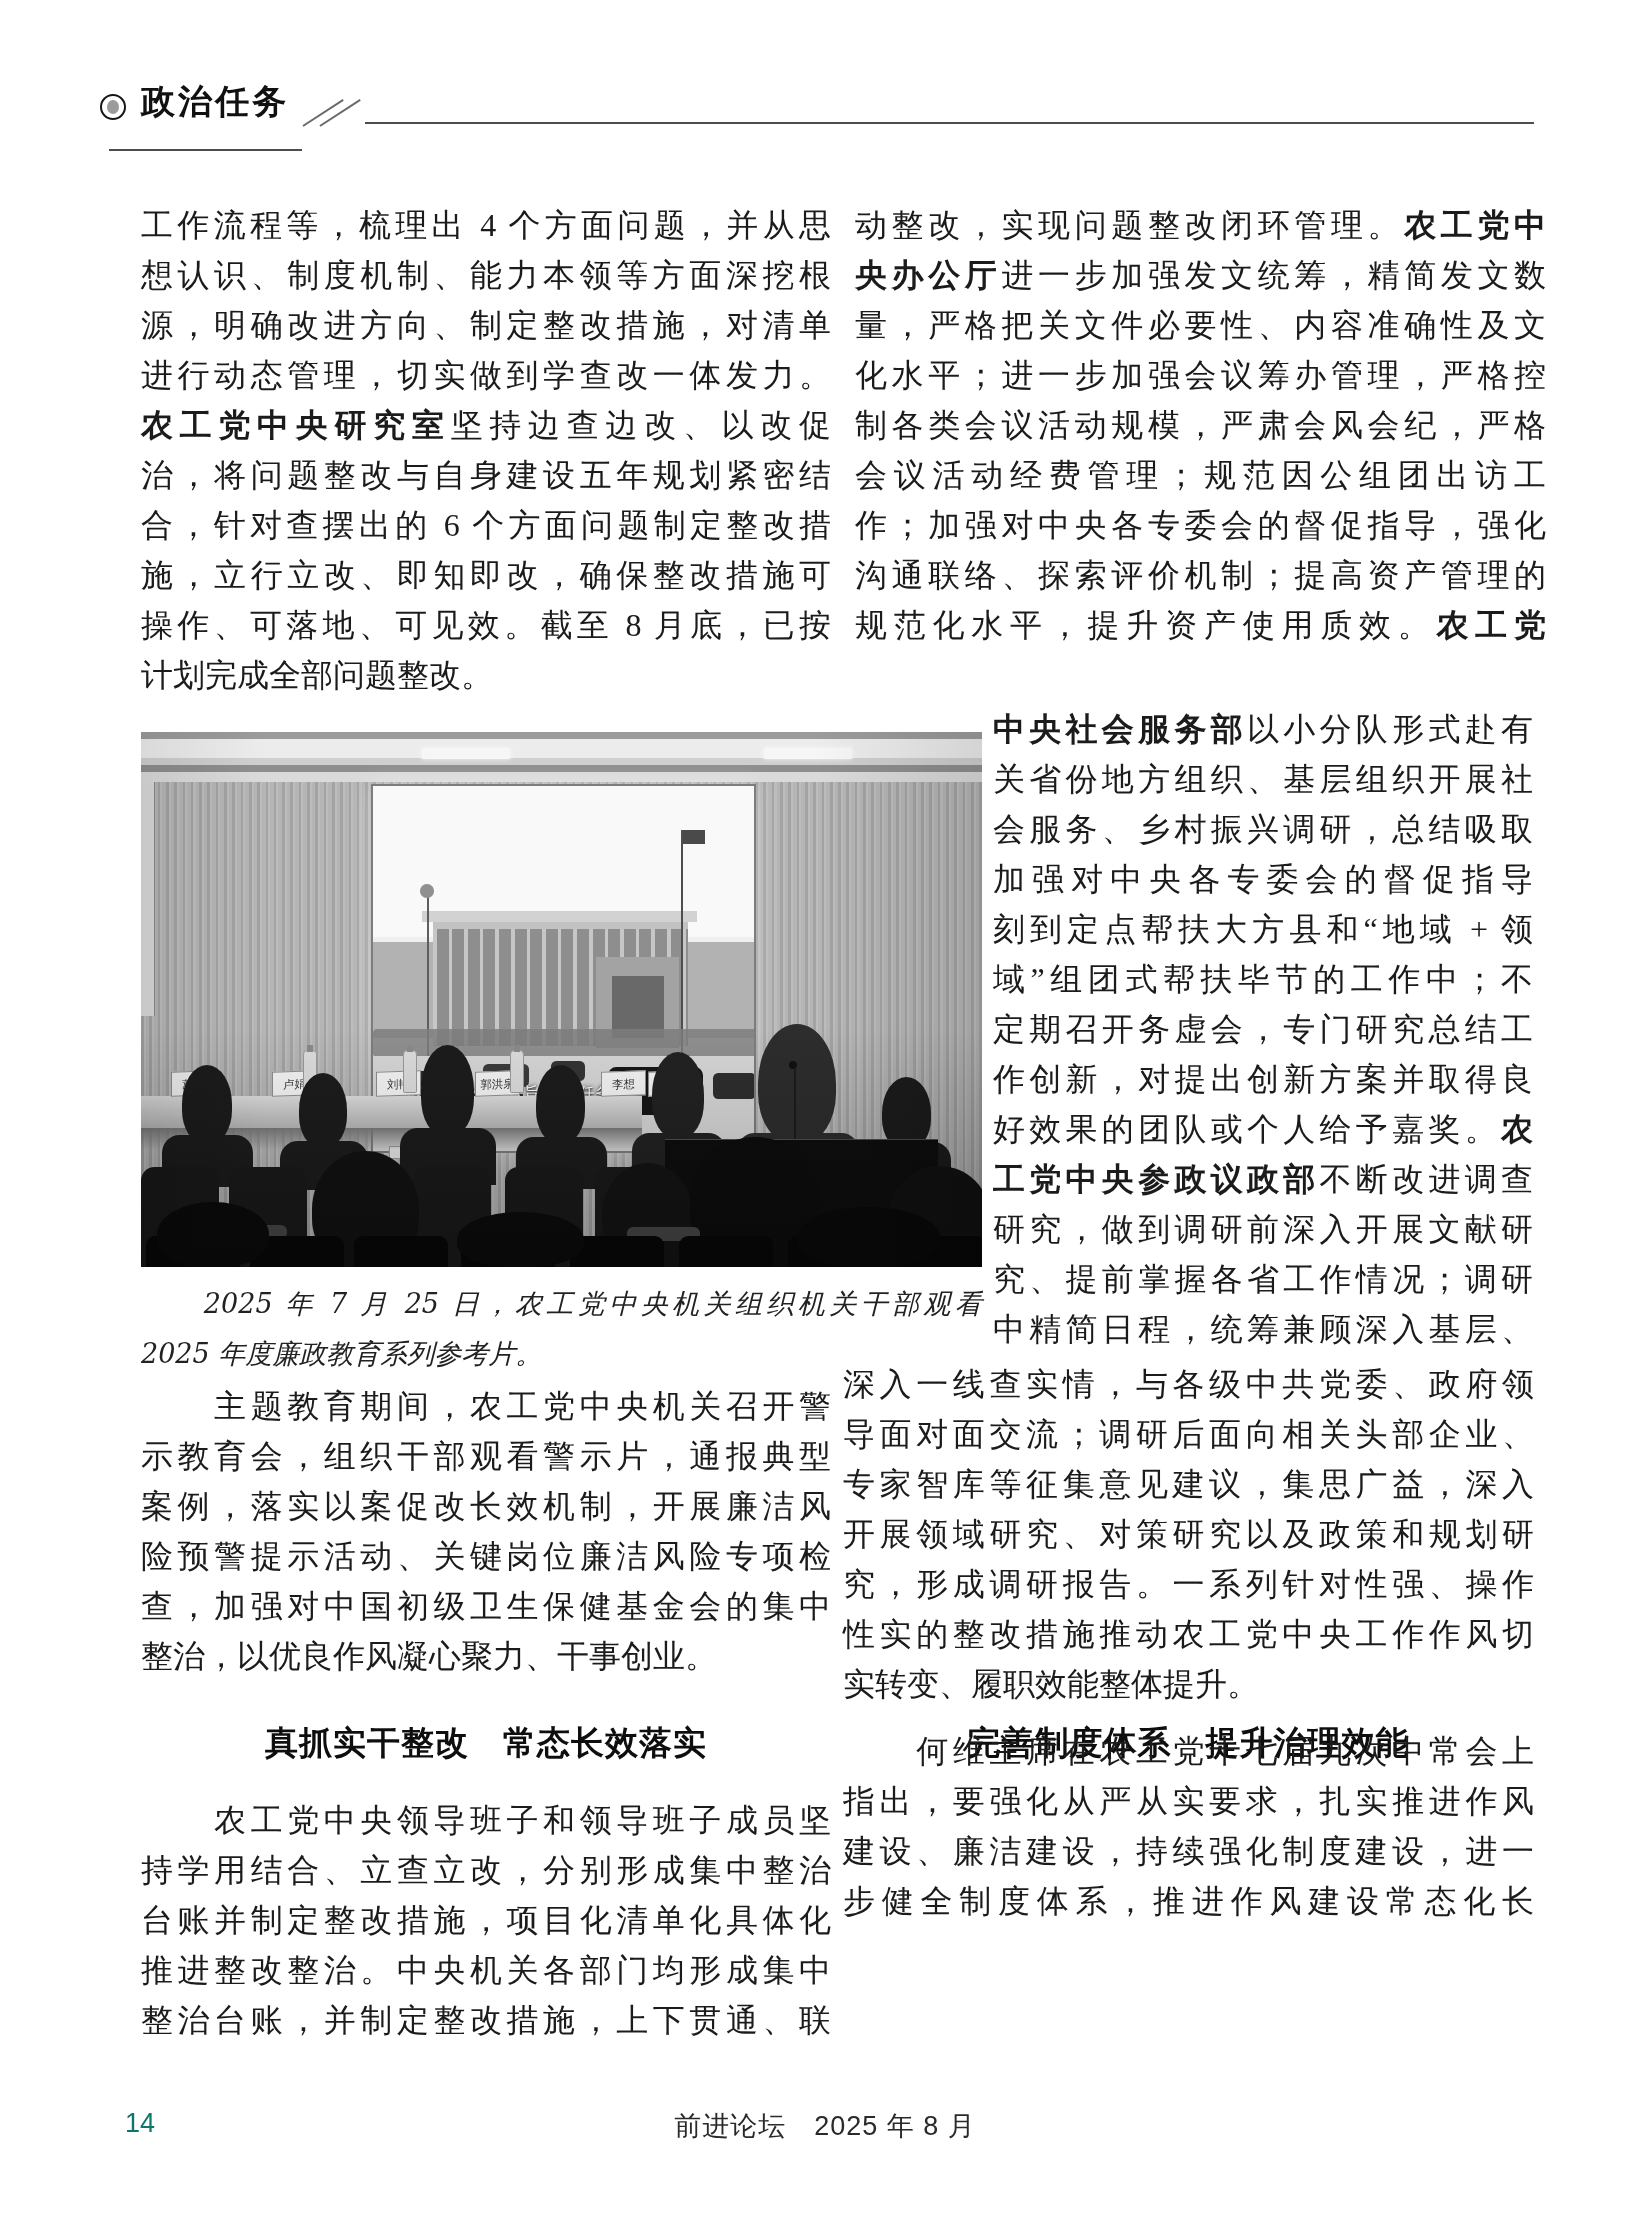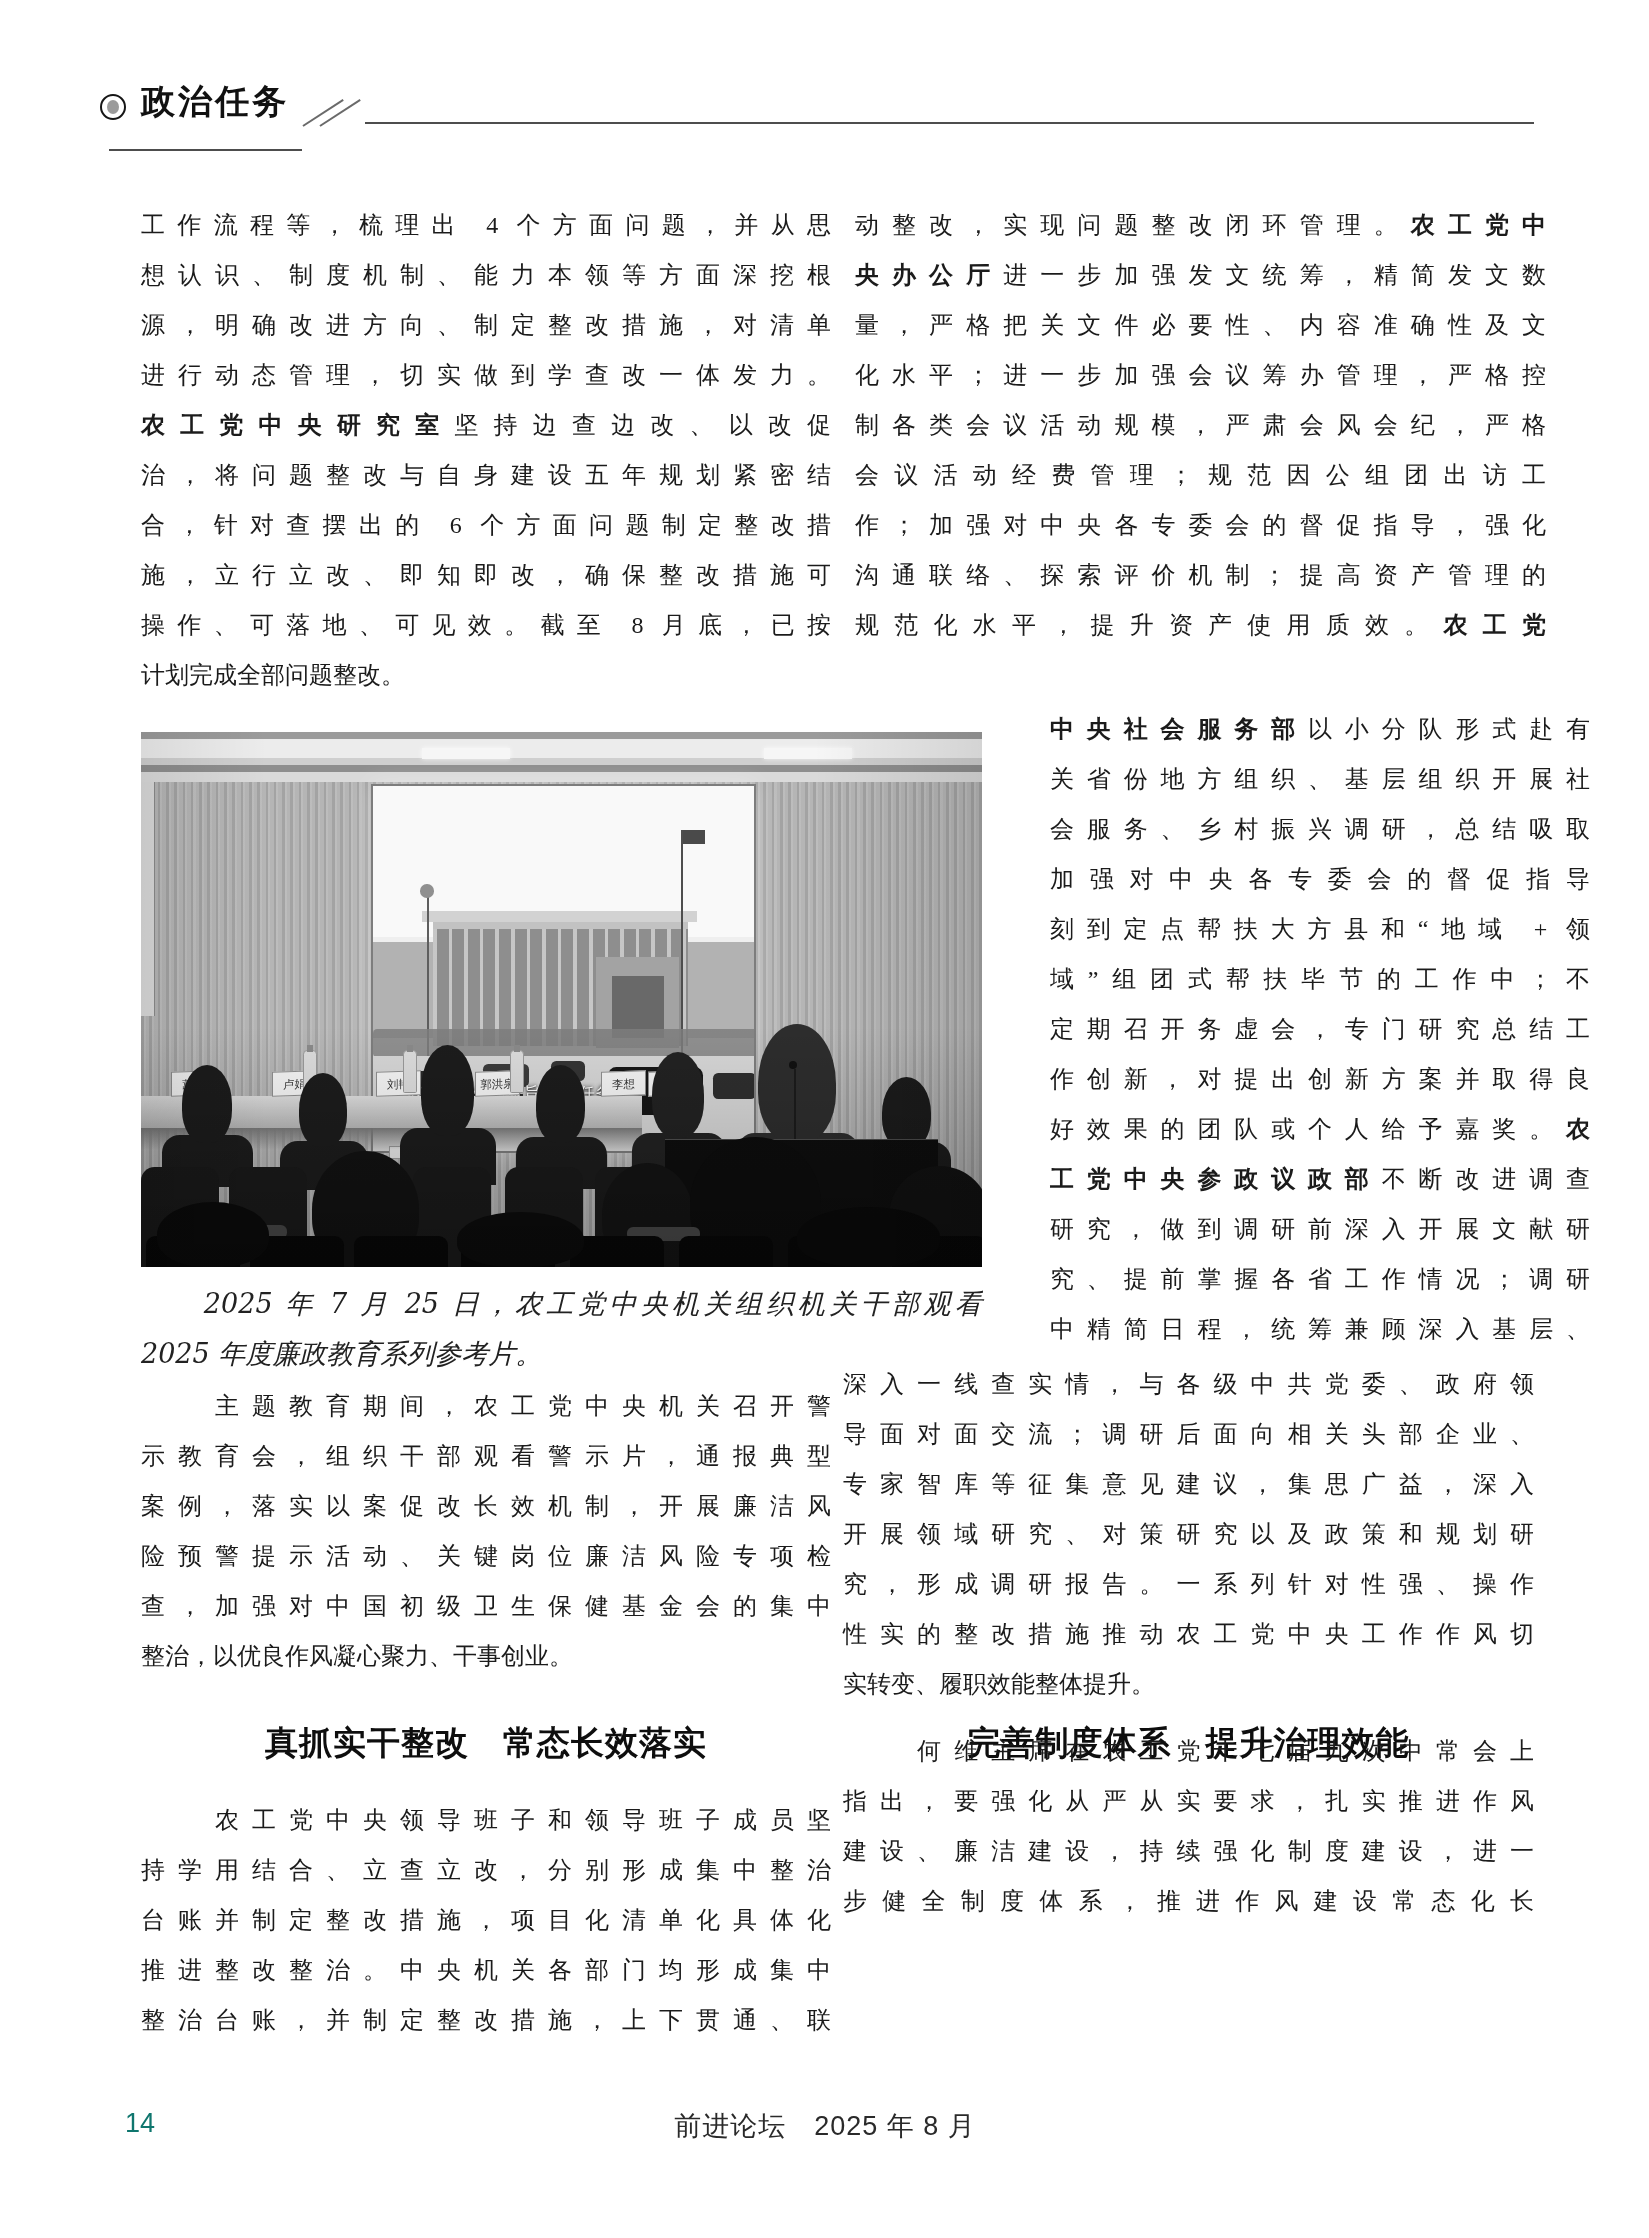--- a/index.html
+++ b/index.html
@@ -14,29 +14,29 @@
   .hdr-label{position:absolute;left:141px;top:79px;font-family:"Liberation Sans","DejaVu Sans",sans-serif;
             font-weight:bold;font-size:34px;letter-spacing:3.1px;color:#111;}
   .rule-short{position:absolute;left:109px;top:149px;width:193px;height:2.1px;background:#4d4d4d;}
   .rule-slash{position:absolute;top:125px;width:48px;height:2.1px;background:#6a6a6a;
             transform:rotate(-33deg);transform-origin:left center;}
   .rule-slash.s1{left:303px;}
   .rule-slash.s2{left:320px;}
   .rule-long{position:absolute;left:365px;top:122px;width:1169px;height:2.1px;background:#4d4d4d;}
 
   
-  .col{position:absolute;font-size:24px;line-height:50px;}
+  .col{position:absolute;font-size:32px;line-height:50px;}
   .line{text-align:justify;text-align-last:justify;text-justify:inter-character;white-space:nowrap;}
   .line.end{text-align-last:left;}
   .line .b{font-weight:bold;font-family:"Liberation Sans","DejaVu Sans",sans-serif;}
   #left-top  {left:141px;top:200px;width:690px;}
   #left-mid  {left:141px;top:1381px;width:690px;}
   #left-bot  {left:141px;top:1795px;width:690px;}
   #right-top {left:843px;top:200px;width:691px;margin-left:12px;}
-  #right-nar {left:1050px;top:704px;width:540px;}
+  #right-nar {left:993px;top:704px;width:540px;}
   #right-mid {left:843px;top:1359px;width:691px;}
   #right-bot {left:843px;top:1726px;width:691px;}
   .heading{position:absolute;font-family:Liberation Sans, sans-serif;font-weight:bold;
            font-size:33px;letter-spacing:1px;text-align:center;color:#0e0e0e;}
   #left-heading {left:141px;top:1721px;width:690px;}
   #right-heading{left:843px;top:1721px;width:691px;}
 
   
   #caption{left:141px;top:1279px;width:841px;font-size:27px;line-height:50px;
            font-family:"DejaVu Serif","Liberation Serif",serif;font-style:italic;color:#222;}

